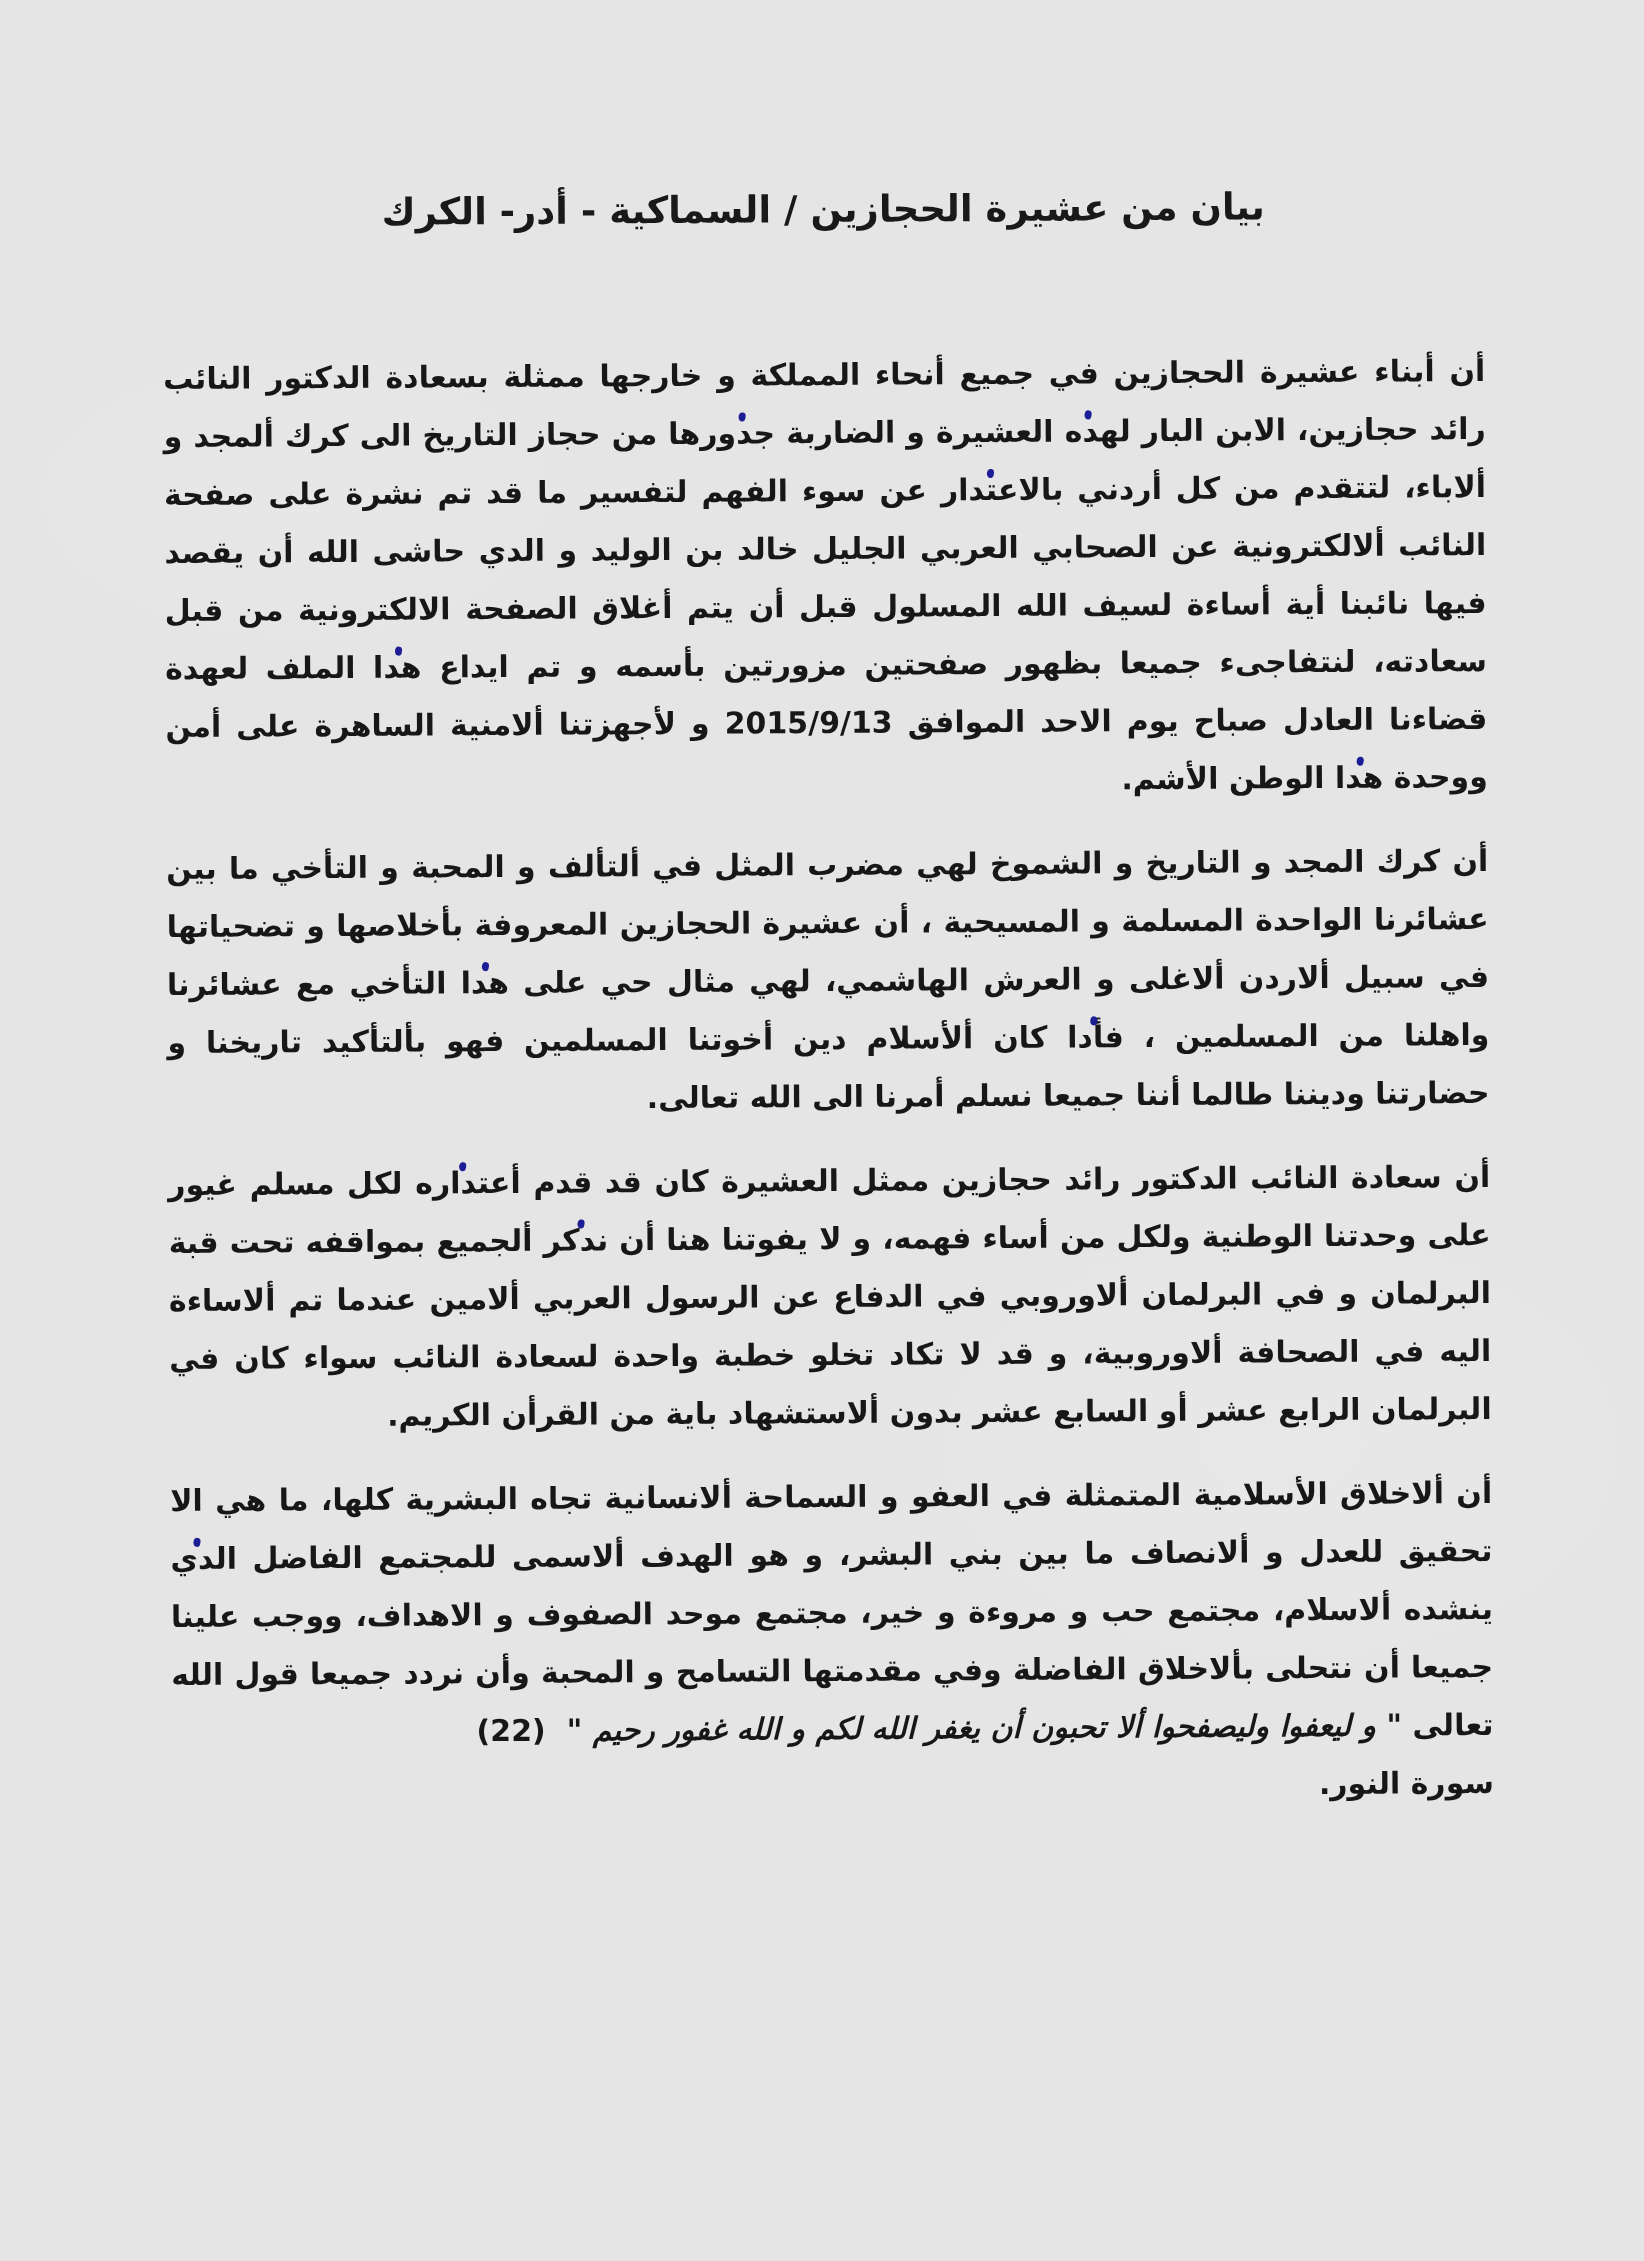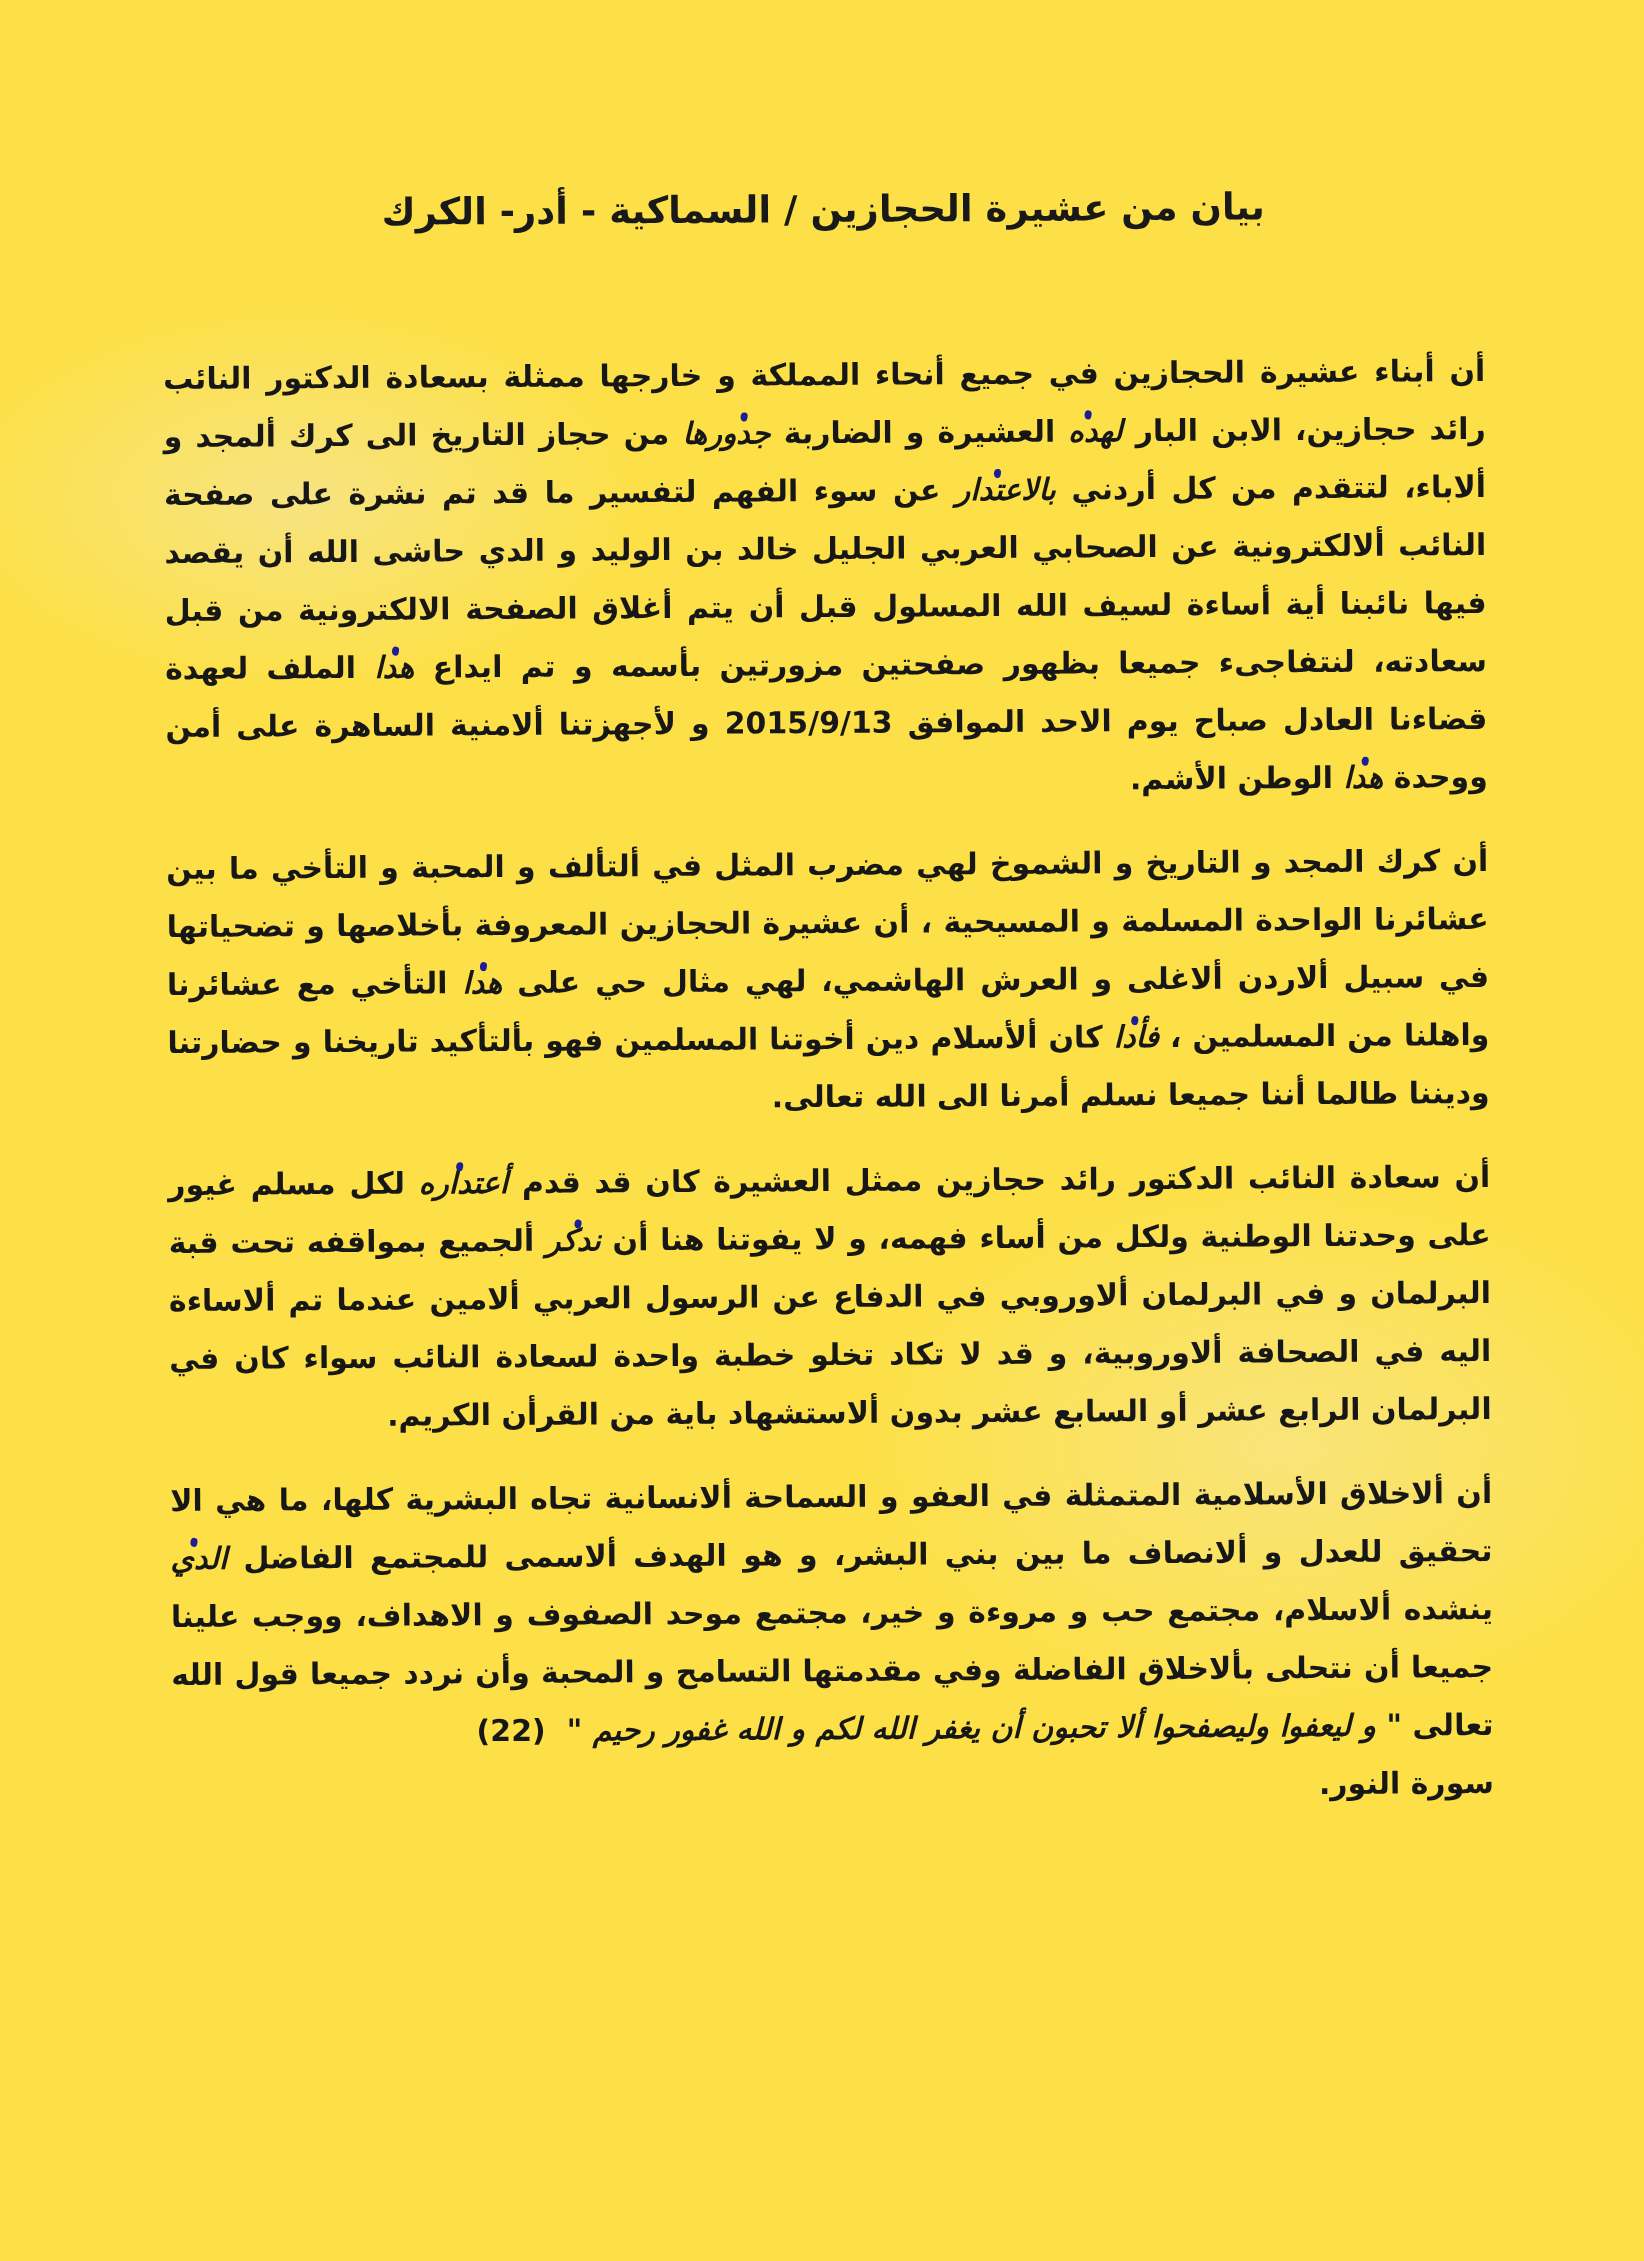--- a/index.html
+++ b/index.html
@@ -4,21 +4,21 @@
 <style>
   html, body {
     margin: 0;
     padding: 0;
     background: #ffffff;
   }
   .page {
     position: relative;
     width: 1644px;
     height: 2261px;
-    background: #fde047;
+    background: #e5e5e5;
     overflow: hidden;
     font-family: "DejaVu Sans", sans-serif;
   }
   
   .page::before {
     content: "";
     position: absolute;
     inset: 0;
     background:
       radial-gradient(ellipse 580px 322px at 18% 22%, rgba(235,235,238,.35), transparent 60%),
@@ -49,21 +49,21 @@
     line-height: 58px;
     color: #171717;
     text-align: justify;
     text-justify: inter-word;
   }
   .para.first { margin-top: 115px; }
   .para.continuation { margin-top: 0; }
   .seg { white-space: pre-wrap; }
   .seg-quote { font-style: italic; }
   
-  .corr { position: relative; font-style: italic; }
+  .corr { position: relative; }
   .corr::after {
     content: "";
     position: absolute;
     top: -2.6px;
     left: var(--dx, 45%);
     width: 7px;
     height: 9px;
     border-radius: 50% 50% 45% 55%;
     background: #1d1d96;
     transform: rotate(12deg);

